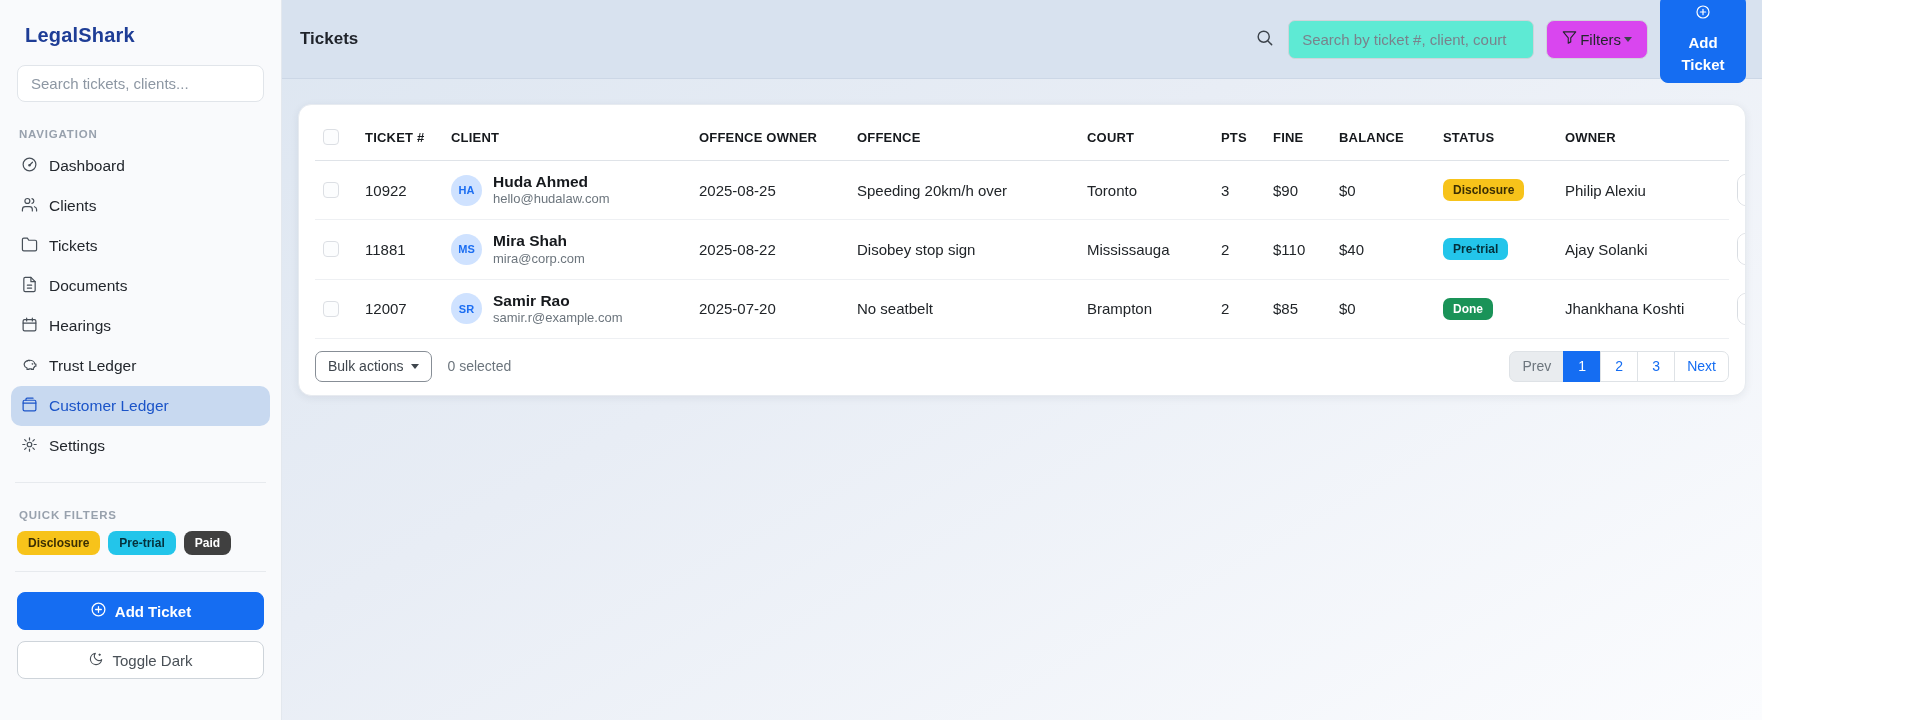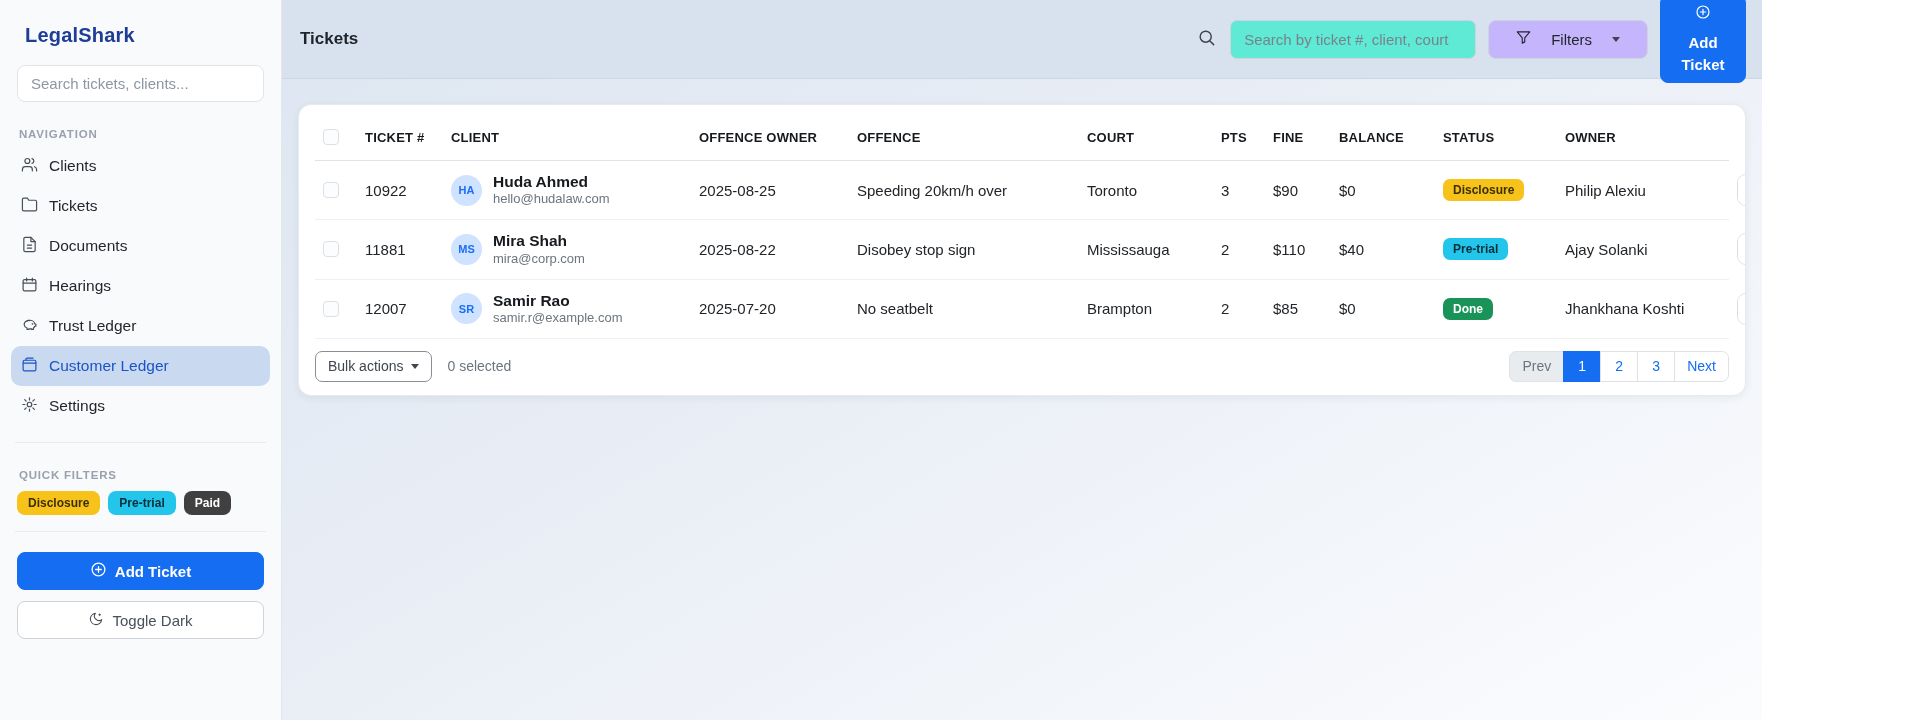--- a/index.html
+++ b/index.html
@@ -55,22 +55,22 @@
   .page-title { font-size:17px; font-weight:700; color:#1f232a; }
   .topbar-controls { display:flex; align-items:center; gap:12px; }
   .search-wrap { display:flex; align-items:center; gap:14px; }
   .search-wrap .svgi { color:#3c434b; }
   .top-search {
     width:246px; height:39px; border:1px solid #ced4da; border-radius:7px;
     background:#5eead4; padding:0 13px; font-size:15px; outline:none;
     font-family:"Liberation Sans", sans-serif; color:#212529;
   }
   .top-search::placeholder { color:#79828c; }
-  .filters-btn { height:39px; padding:0 27px; font-size:15px; color:#23272d; background:#c4b5fd;
-                 border:1px solid #ced4da; border-radius:8px; display:flex; align-items:center; gap:20px; cursor:pointer;
+  .filters-btn { height:39px; padding:0 15px; font-size:15px; color:#23272d; background:#d946ef;
+                 border:1px solid #ced4da; border-radius:8px; display:flex; align-items:center; gap:3px; cursor:pointer;
                  font-family:"Liberation Sans", sans-serif; }
   .caret { width:0; height:0; border-left:4px solid transparent; border-right:4px solid transparent;
            border-top:5px solid #3c434b; display:inline-block; }
   .top-add { width:86px; min-height:57px; padding:6px 10px; font-size:15px; font-weight:700;
              flex-wrap:wrap; line-height:1.45; }
 
   
   .content { flex:1; padding:25px 16px; }
   .card {
     background:#fff; border:1px solid #e7ebf0; border-radius:13px;
@@ -119,20 +119,30 @@
 
 <div class="app">
 
   <aside class="sidebar">
     <div class="brand">LegalShark</div>
     <input class="side-search" type="text" placeholder="Search tickets, clients..." style="">
 
     <div class="section-label">NAVIGATION</div>
 
     <nav>
+      <div class="nav-item">
+        <span class="svgi">
+          <svg width="17" height="17" viewBox="0 0 24 24" fill="none" stroke="currentColor" stroke-width="1.7" stroke-linecap="round" stroke-linejoin="round">
+              <circle cx="12" cy="12" r="9"></circle>
+              <path d="M12 13l4.2-4.2"></path>
+              <circle cx="12" cy="13" r="1" fill="currentColor"></circle>
+            </svg>
+        </span>
+        <span>Dashboard</span>
+      </div>
       <div class="nav-item">
         <span class="svgi">
           <svg width="17" height="17" viewBox="0 0 24 24" fill="none" stroke="currentColor" stroke-width="1.7" stroke-linecap="round" stroke-linejoin="round">
               <path d="M16 21v-2a4 4 0 0 0-4-4H6a4 4 0 0 0-4 4v2"></path>
               <circle cx="9" cy="7" r="3.5"></circle>
               <path d="M22 21v-2a4 4 0 0 0-3-3.87"></path>
               <path d="M15.5 3.6a3.5 3.5 0 0 1 0 6.8"></path>
             </svg>
         </span>
         <span>Clients</span>

